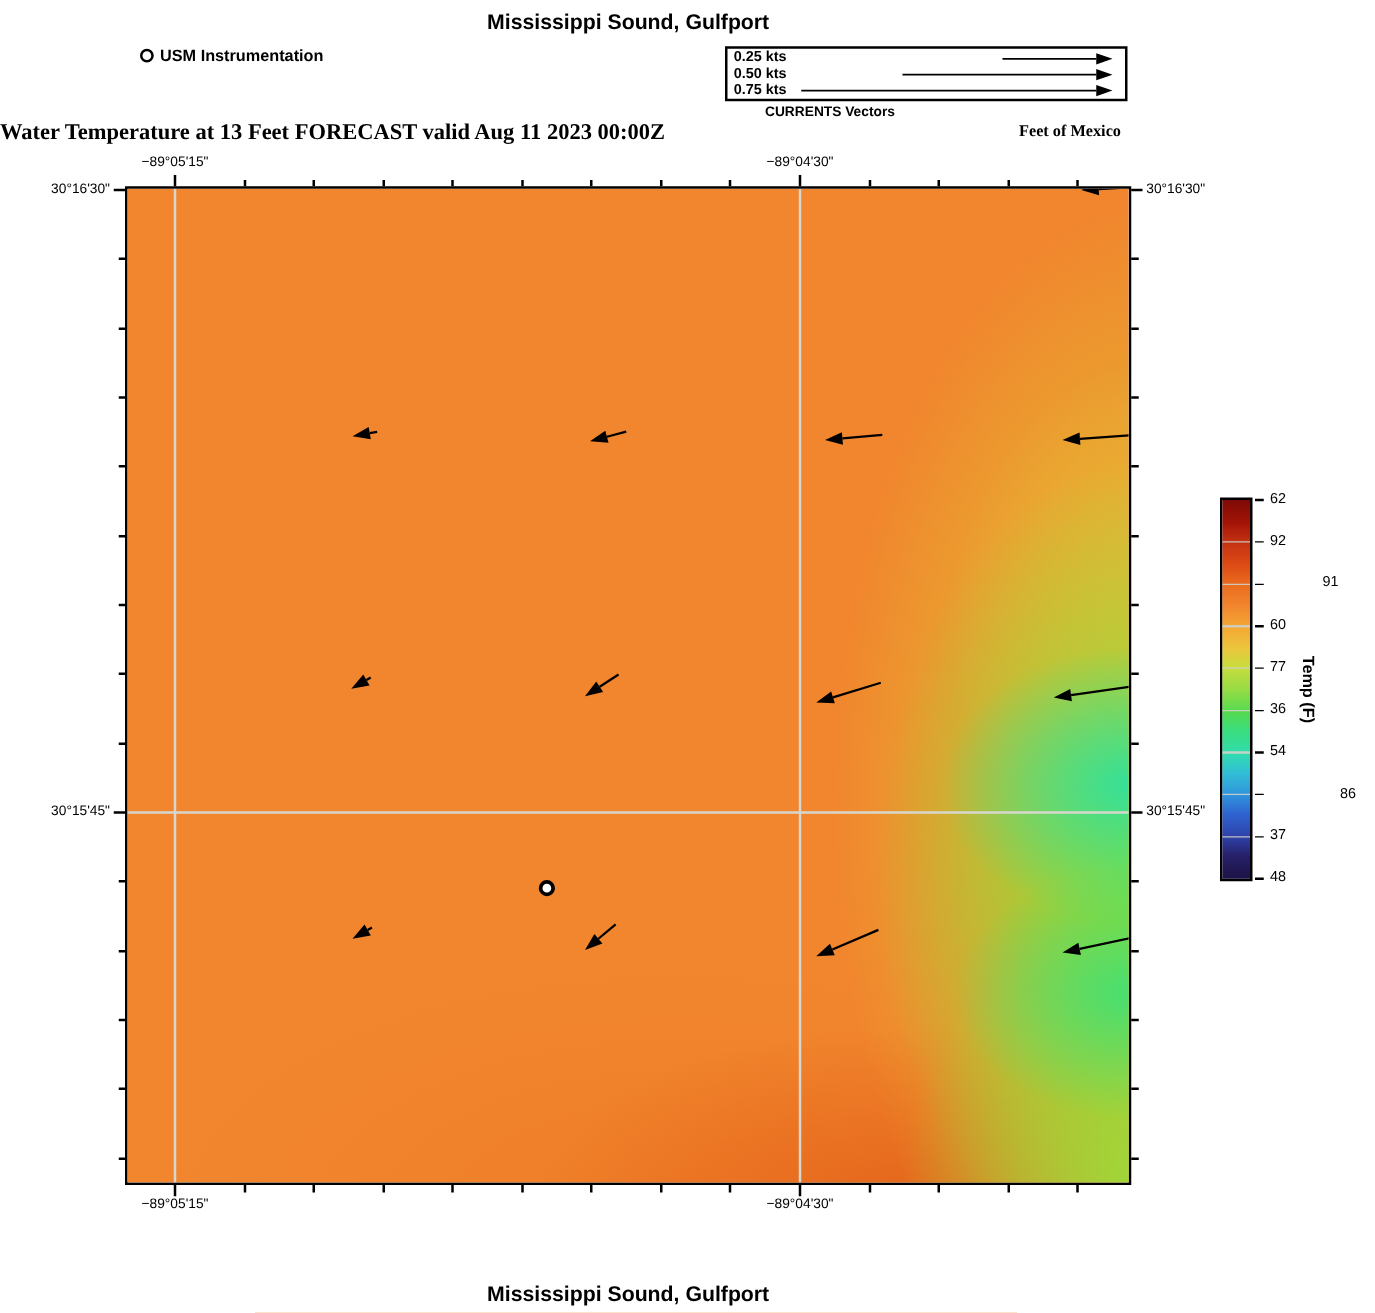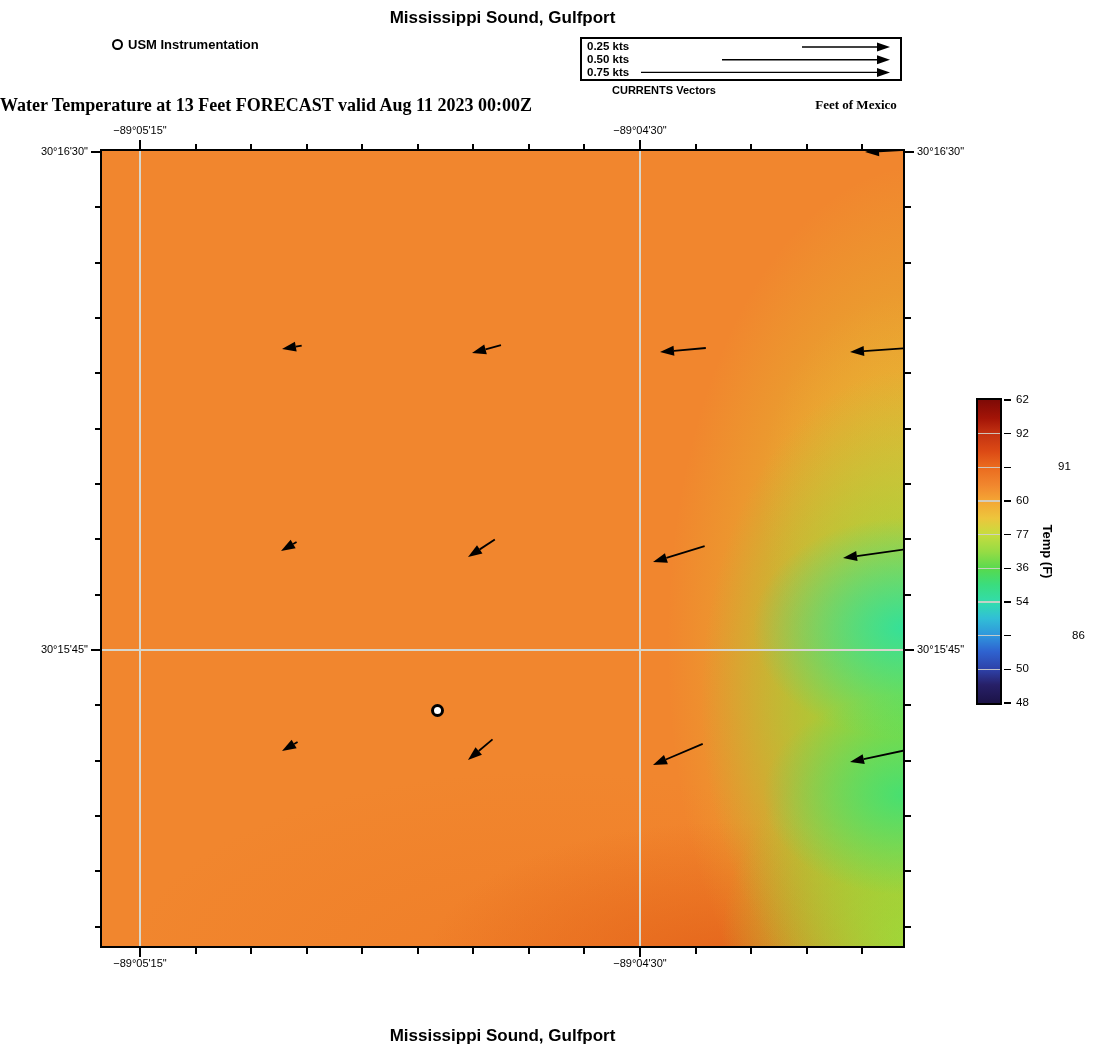--- a/index.html
+++ b/index.html
@@ -206,16 +206,16 @@
     <div class="cb-label" style="position: absolute; left: 1016px; top: 494px;">60</div>
     <div style="position: absolute; left: 1004px; top: 533.917px; width: 7px; height: 1.5px; background: rgb(0, 0, 0);"></div>
     <div class="cb-label" style="position: absolute; left: 1016px; top: 527.667px;">77</div>
     <div style="position: absolute; left: 1004px; top: 567.583px; width: 7px; height: 1.5px; background: rgb(0, 0, 0);"></div>
     <div class="cb-label" style="position: absolute; left: 1016px; top: 561.333px;">36</div>
     <div style="position: absolute; left: 1004px; top: 601.25px; width: 7px; height: 1.5px; background: rgb(0, 0, 0);"></div>
     <div class="cb-label" style="position: absolute; left: 1016px; top: 595px;">54</div>
     <div style="position: absolute; left: 1004px; top: 634.917px; width: 7px; height: 1.5px; background: rgb(0, 0, 0);"></div>
     <div class="cb-label" style="position: absolute; left: 1072px; top: 628.667px;">86</div>
     <div style="position: absolute; left: 1004px; top: 668.583px; width: 7px; height: 1.5px; background: rgb(0, 0, 0);"></div>
-    <div class="cb-label" style="position: absolute; left: 1016px; top: 662.333px;">50</div>
+    <div class="cb-label" style="position: absolute; left: 1016px; top: 662.333px;">37</div>
     <div style="position: absolute; left: 1004px; top: 702.25px; width: 7px; height: 1.5px; background: rgb(0, 0, 0);"></div>
     <div class="cb-label" style="position: absolute; left: 1016px; top: 696px;">48</div>
   </div>
 
 </body></html>

